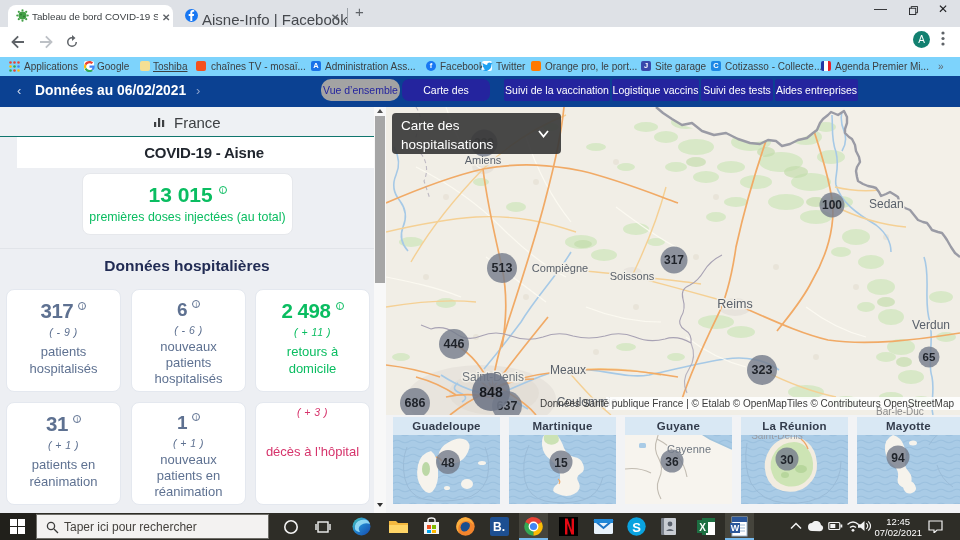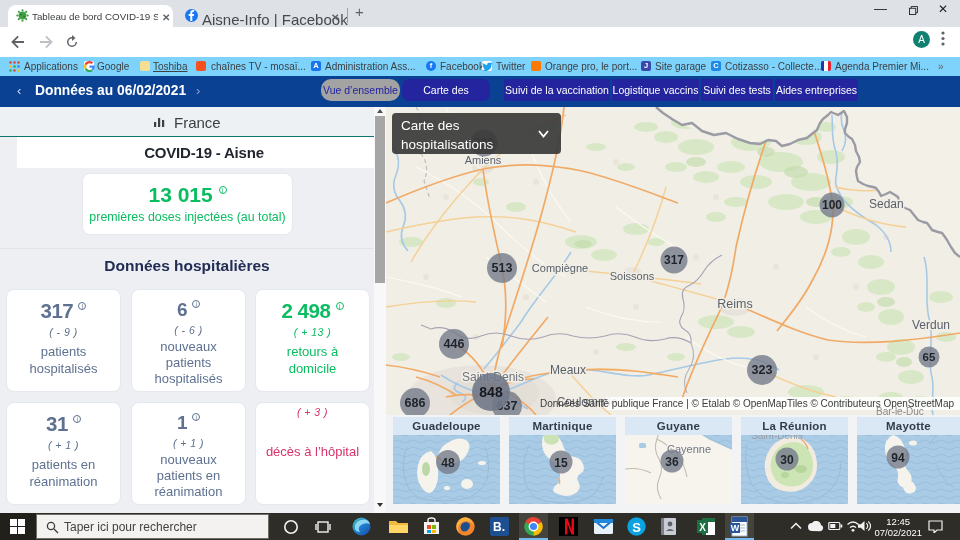--- a/index.html
+++ b/index.html
@@ -195,21 +195,21 @@
     <div class="cvar slate">( - 9 )</div>
     <div class="clabel slate">patients<br>hospitalisés</div>
   </div>
   <div class="card" style="left:131px;top:182px;">
     <div class="cnum slate" style="font-size:19px;">6 <span class="info">i</span></div>
     <div class="cvar slate">( - 6 )</div>
     <div class="clabel slate" style="margin-top:3px;line-height:1.22;">nouveaux<br>patients<br>hospitalisés</div>
   </div>
   <div class="card" style="left:255px;top:182px;">
     <div class="cnum green">2 498 <span class="info">i</span></div>
-    <div class="cvar green">( + 13 )</div>
+    <div class="cvar green">( + 11 )</div>
     <div class="clabel green">retours à<br>domicile</div>
   </div>
 
   <div class="card" style="left:6px;top:295px;">
     <div class="cnum slate">31 <span class="info">i</span></div>
     <div class="cvar slate">( + 1 )</div>
     <div class="clabel slate">patients en<br>réanimation</div>
   </div>
   <div class="card" style="left:131px;top:295px;">
     <div class="cnum slate" style="font-size:19px;">1 <span class="info">i</span></div>

